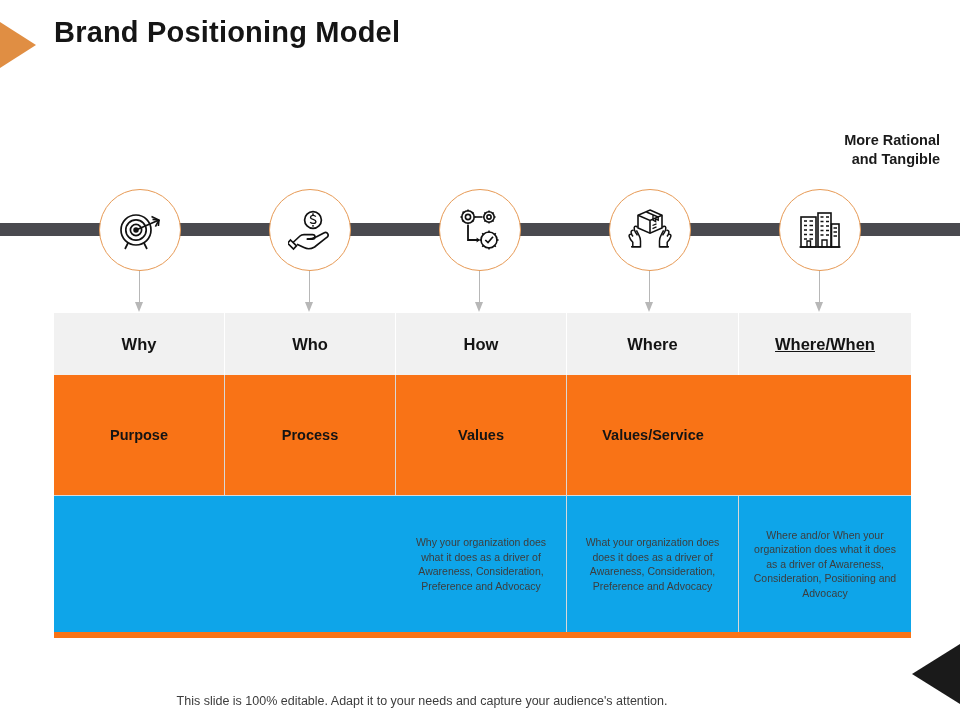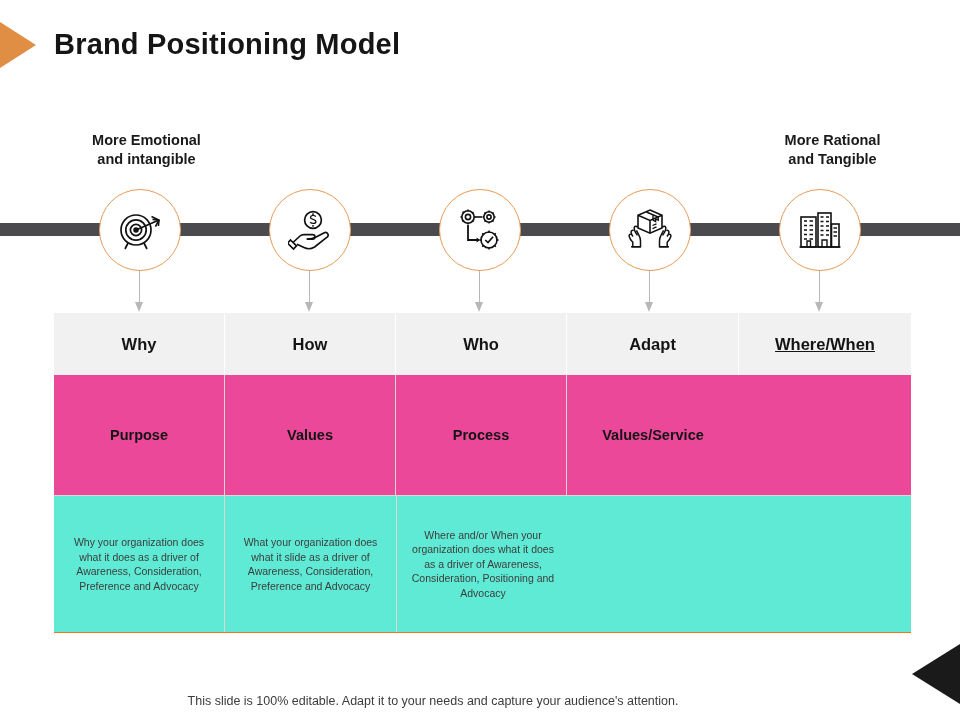--- a/index.html
+++ b/index.html
@@ -28,40 +28,40 @@
     top: 22px;
     width: 0;
     height: 0;
     border-top: 23px solid transparent;
     border-bottom: 23px solid transparent;
     border-left: 36px solid #E08E43;
   }
   .page-title {
     position: absolute;
     left: 54px;
-    top: 28px;
+    top: 16px;
     font-size: 29px;
     font-weight: bold;
     color: #151515;
     letter-spacing: 0.2px;
     white-space: nowrap;
   }
 
   
   .axis-caption {
     position: absolute;
     font-size: 14.5px;
     font-weight: bold;
     color: #1a1a1a;
     line-height: 19px;
     text-align: center;
     white-space: pre-line;
   }
   .axis-left  { left: 54px;  top: 131px; width: 185px; }
-  .axis-right { left: 725px; top: 131px; width: 215px; }
+  .axis-right { left: 725px; top: 131px; width: 215px; text-align: right; }
 
   
   .timeline-bar {
     position: absolute;
     left: 0px;
     top: 223px;
     width: 960px;
     height: 13px;
     background: #4A4A4F;
   }
@@ -123,33 +123,33 @@
     display: flex;
     align-items: center;
     justify-content: center;
     font-size: 16.5px;
     font-weight: bold;
     color: #141414;
     border-right: 1.5px solid #ffffff;
   }
   .row-head .cell:last-child { border-right: none; text-decoration: underline; }
 
-  .row-label { height: 120px; background: #ec4899; border-bottom: 1px solid #D8D8D8; text-align: center; }
+  .row-label { height: 120px; background: #f97316; border-bottom: 1px solid #D8D8D8; text-align: center; }
   .row-label .cell {
     display: flex;
     align-items: center;
     justify-content: center;
     font-size: 14.5px;
     font-weight: bold;
     color: #141414;
     border-right: 1px solid #D8D8D8;
   }
   .row-label .cell:last-child { border-right: none; }
 
-  .row-desc { height: 136px; background: #5eead4; border-bottom: 1px solid #f97316; }
+  .row-desc { height: 136px; background: #0ea5e9; border-bottom: 6px solid #f97316; justify-content: flex-end; }
   .row-desc .cell {
     display: flex;
     align-items: center;
     justify-content: center;
     padding: 6px 12px;
     font-size: 10.5px;
     line-height: 14.5px;
     color: #3D3D3D;
     text-align: center;
     border-right: 1px solid #D8D8D8;
@@ -158,21 +158,21 @@
 
   .c0 { width: 171px; }
   .c1 { width: 171px; }
   .c2 { width: 171px; }
   .c3 { width: 172px; }
   .c4 { width: 172px; }
 
   
   .footer-note {
     position: absolute;
-    left: 11px;
+    left: 0px;
     top: 694px;
     width: 844px;
     text-align: center;
     font-size: 12.5px;
     color: #3C3C3C;
   }
   .corner-arrow {
     position: absolute;
     right: 0px;
     top: 644px;
@@ -184,22 +184,20 @@
   }
 </style>
 </head>
 <body>
 
 <div id="slide">
 
   <div class="title-arrow"></div>
   <div class="page-title">Brand Positioning Model</div>
 
-  <div class="axis-caption axis-left">More Emotional
-and intangible</div>
   <div class="axis-caption axis-right">More Rational
 and Tangible</div>
 
   <div class="timeline-bar"></div>
 
   <div class="node" style="left:99px;">
     <span>
       <svg width="46" height="40" viewBox="0 0 46 40">
         <g fill="none" stroke="#111" stroke-width="1.7">
           <circle cx="19" cy="20" r="15"></circle>
@@ -318,36 +316,36 @@
   </div>
   <div class="connector" style="left:813px;">
     <div class="stem"></div>
       <div class="head"></div>
   </div>
 
   <div class="grid">
 
     <div class="row row-head">
       <div class="cell c0">Why</div>
+      <div class="cell c1">Who</div>
       <div class="cell c2">How</div>
-      <div class="cell c1">Who</div>
-      <div class="cell c3">Adapt</div>
+      <div class="cell c3">Where</div>
       <div class="cell c4">Where/When</div>
     </div>
 
     <div class="row row-label">
       <div class="cell c0">Purpose</div>
+      <div class="cell c2">Process</div>
       <div class="cell c1">Values</div>
-      <div class="cell c2">Process</div>
       <div class="cell c3">Values/Service</div>
     </div>
 
     <div class="row row-desc">
       <div class="cell c0">Why your organization does what it does as a driver of Awareness, Consideration, Preference and Advocacy</div>
-      <div class="cell c3">What your organization does what it slide as a driver of Awareness, Consideration, Preference and Advocacy</div>
+      <div class="cell c3">What your organization does does it does as a driver of Awareness, Consideration, Preference and Advocacy</div>
       <div class="cell c4">Where and/or When your organization does what it does as a driver of Awareness, Consideration, Positioning and Advocacy</div>
     </div>
 
   </div>
 
   <div class="corner-arrow"></div>
   <div class="footer-note">This slide is 100% editable. Adapt it to your needs and capture your audience's attention.</div>
 
 </div>
 

